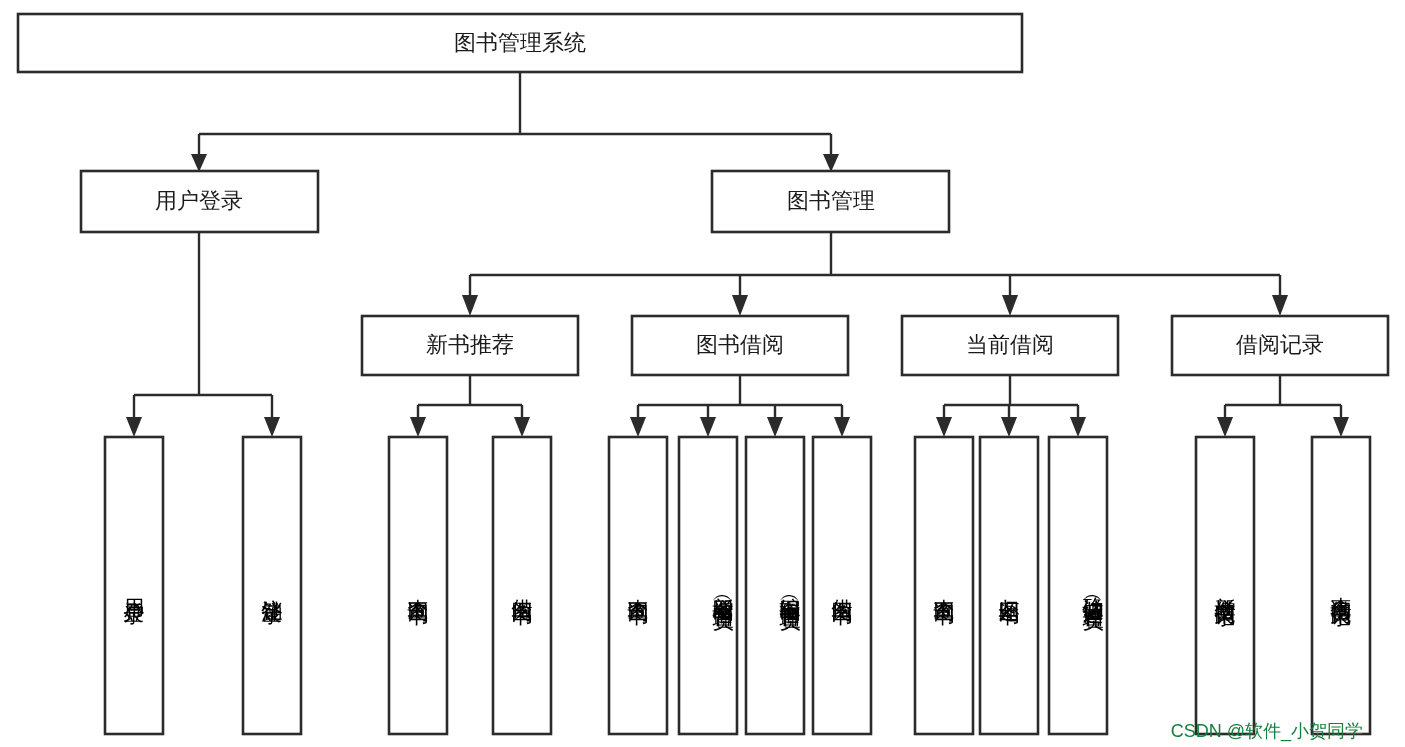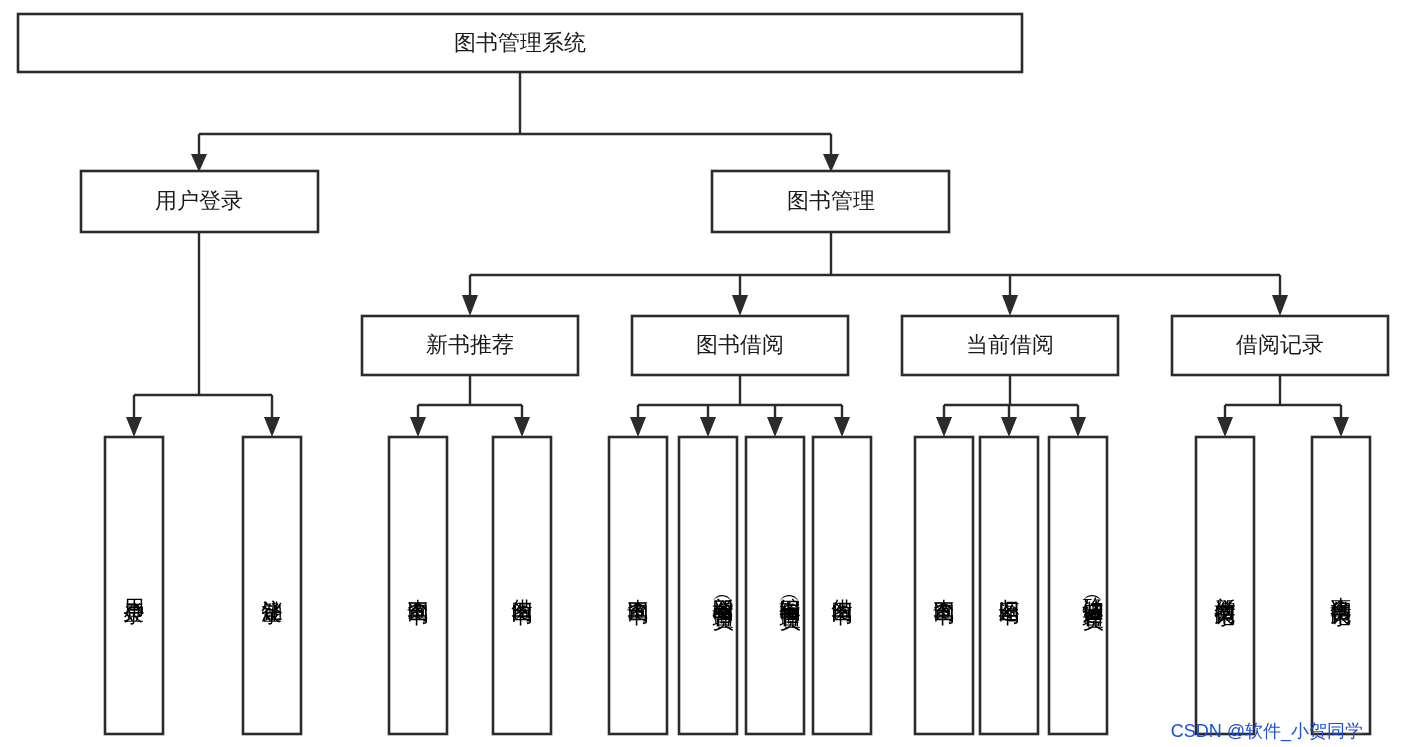--- a/index.html
+++ b/index.html
@@ -53,21 +53,21 @@
     writing-mode: vertical-rl;
     text-orientation: upright;
     letter-spacing: 2px;
   }
   .watermark {
     position: absolute;
     right: 10px;
     bottom: 4px;
     font-family: "Liberation Sans", "DejaVu Sans", sans-serif;
     font-size: 18px;
-    color: #1d4ed8;
+    color: #15803d;
     white-space: nowrap;
     pointer-events: none;
   }
 </style>
 </head>
 <body>
 
 <div id="diagram-root">
 
   <svg class="diagram" viewBox="0 0 1405 747" xmlns="http://www.w3.org/2000/svg">

